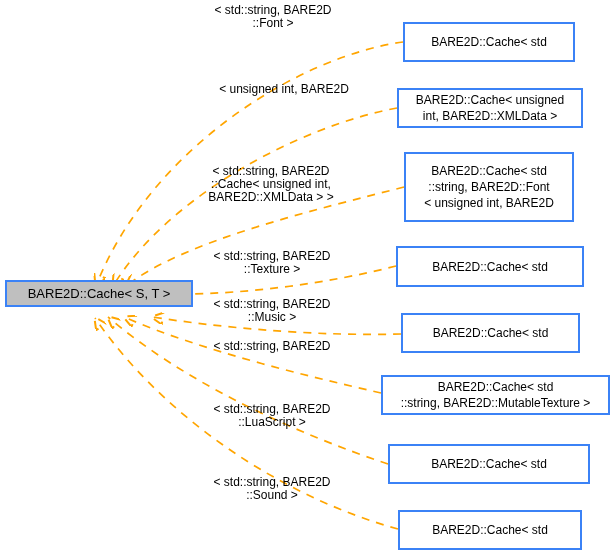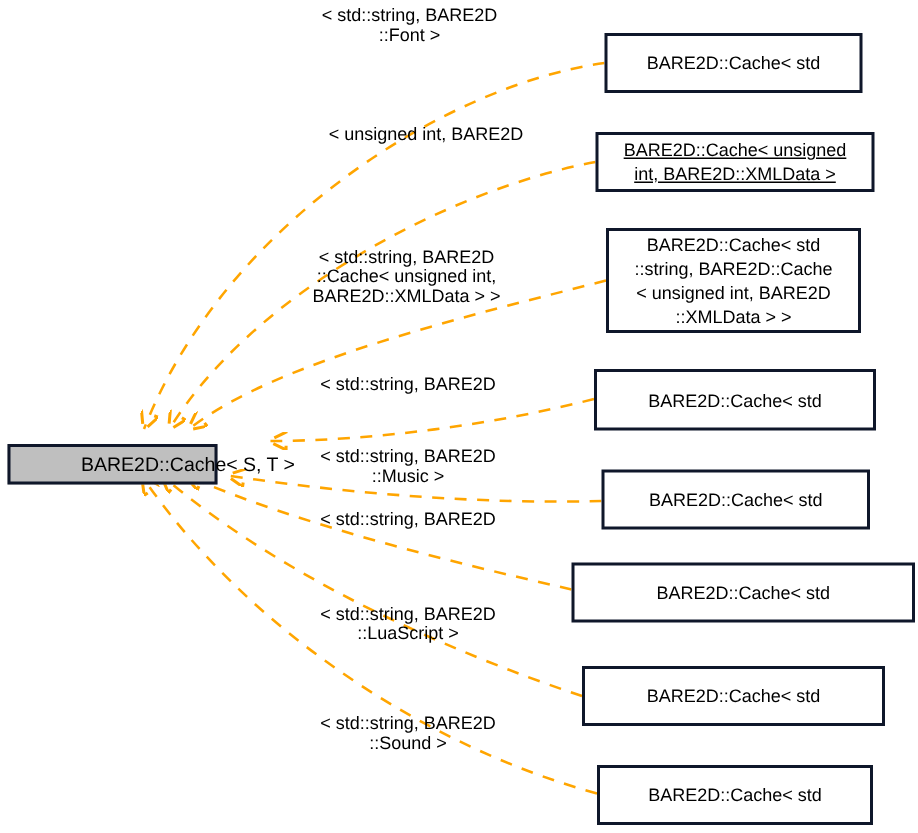--- a/index.html
+++ b/index.html
@@ -14,21 +14,21 @@
   .edges{position:absolute;left:0;top:0;width:612px;height:555px;}
   .edges path{
     fill:none;
     stroke:#ffa500;
     stroke-width:1.7;
     stroke-dasharray:8 7;
   }
   .node{
     position:absolute;
     box-sizing:border-box;
-    border:2px solid #0f172a;
+    border:2px solid #3b82f6;
     background:#ffffff;
     display:flex;
     flex-direction:column;
     justify-content:center;
     text-align:center;
     font-size:12px;
     line-height:16px;
     white-space:nowrap;
   }
   .node.main{
@@ -37,23 +37,23 @@
   }
   .elabel{
     position:absolute;
     transform:translateX(-50%);
     text-align:center;
     font-size:12px;
     line-height:13px;
     white-space:nowrap;
   }
   
-  #main-node     {left:5px;  top:296px; width:140px; height:27px;padding-left:47px;}
+  #main-node     {left:5px;  top:280px; width:188px; height:27px;}
   #node-font     {left:403px;top:22px;  width:172px; height:40px;}
-  #node-xmldata  {left:397px;top:88px;  width:186px; height:40px;text-decoration:underline;}
+  #node-xmldata  {left:397px;top:88px;  width:186px; height:40px;}
   #node-cachexml {left:404px;top:152px; width:170px; height:70px;}
   #node-texture  {left:396px;top:246px; width:188px; height:41px;}
   #node-music    {left:401px;top:313px; width:179px; height:40px;}
   #node-mutable  {left:381px;top:375px; width:229px; height:40px;}
   #node-lua      {left:388px;top:444px; width:202px; height:40px;}
   #node-sound    {left:398px;top:510px; width:184px; height:40px;}
   #label-font    {left:273px;top:4px;}
   #label-xmldata {left:284px;top:83px;}
   #label-cachexml{left:271px;top:165px;}
   #label-texture {left:272px;top:250px;}
@@ -89,32 +89,32 @@
 
   <div class="node" id="node-font">
     <div>BARE2D::Cache&lt; std</div>
   </div>
   <div class="node" id="node-xmldata">
     <div>BARE2D::Cache&lt; unsigned</div>
     <div>int, BARE2D::XMLData &gt;</div>
   </div>
   <div class="node" id="node-cachexml">
     <div>BARE2D::Cache&lt; std</div>
-    <div>::string, BARE2D::Cache</div>
+    <div>::string, BARE2D::Font</div>
     <div>&lt; unsigned int, BARE2D</div>
-    <div>::XMLData &gt; &gt;</div>
   </div>
   <div class="node" id="node-texture">
     <div>BARE2D::Cache&lt; std</div>
   </div>
   <div class="node" id="node-music">
     <div>BARE2D::Cache&lt; std</div>
   </div>
   <div class="node" id="node-mutable">
     <div>BARE2D::Cache&lt; std</div>
+    <div>::string, BARE2D::MutableTexture &gt;</div>
   </div>
   <div class="node" id="node-lua">
     <div>BARE2D::Cache&lt; std</div>
   </div>
   <div class="node" id="node-sound">
     <div>BARE2D::Cache&lt; std</div>
   </div>
 
   <div class="elabel" id="label-font">
     <div>&lt; std::string, BARE2D</div>
@@ -123,20 +123,21 @@
   <div class="elabel" id="label-xmldata">
     <div>&lt; unsigned int, BARE2D</div>
   </div>
   <div class="elabel" id="label-cachexml">
     <div>&lt; std::string, BARE2D</div>
     <div>::Cache&lt; unsigned int,</div>
     <div>BARE2D::XMLData &gt; &gt;</div>
   </div>
   <div class="elabel" id="label-texture">
     <div>&lt; std::string, BARE2D</div>
+    <div>::Texture &gt;</div>
   </div>
   <div class="elabel" id="label-music">
     <div>&lt; std::string, BARE2D</div>
     <div>::Music &gt;</div>
   </div>
   <div class="elabel" id="label-mutable">
     <div>&lt; std::string, BARE2D</div>
   </div>
   <div class="elabel" id="label-lua">
     <div>&lt; std::string, BARE2D</div>

